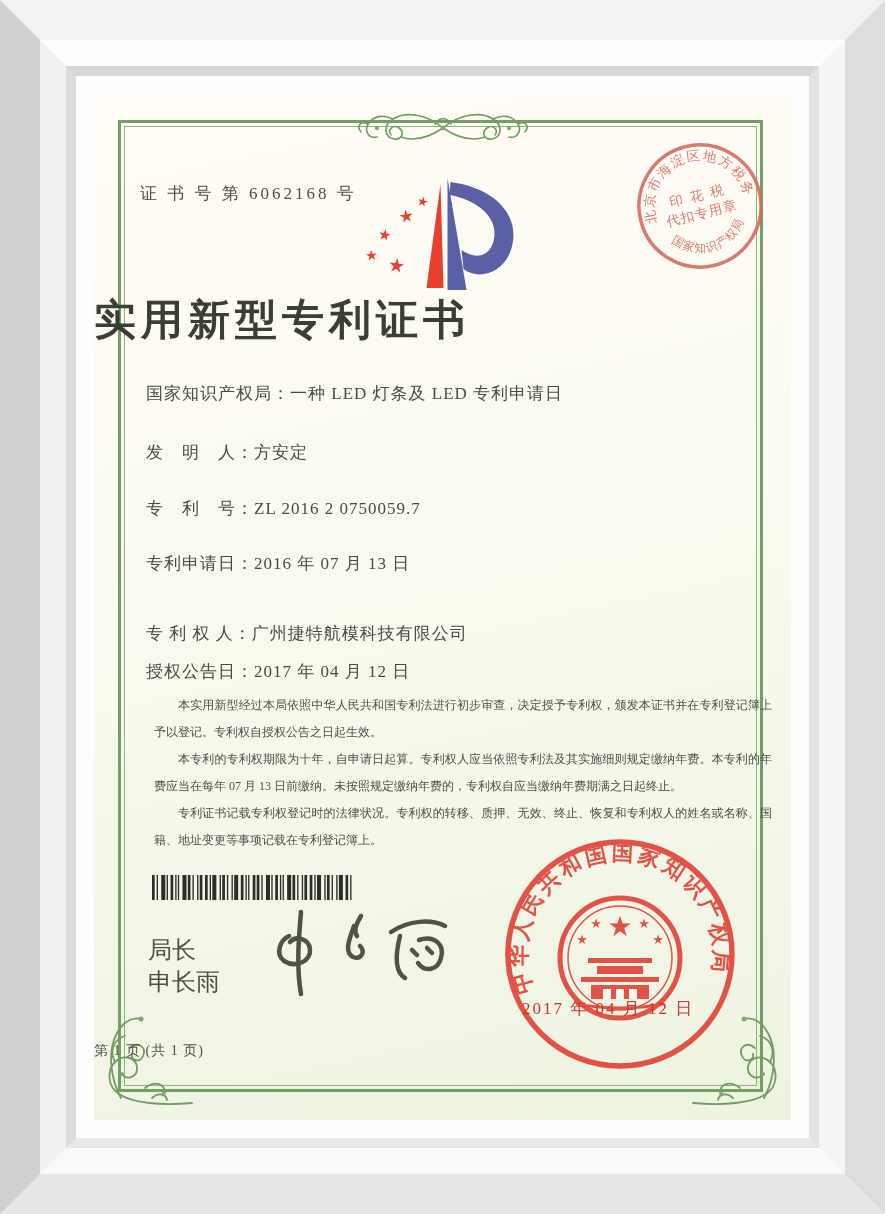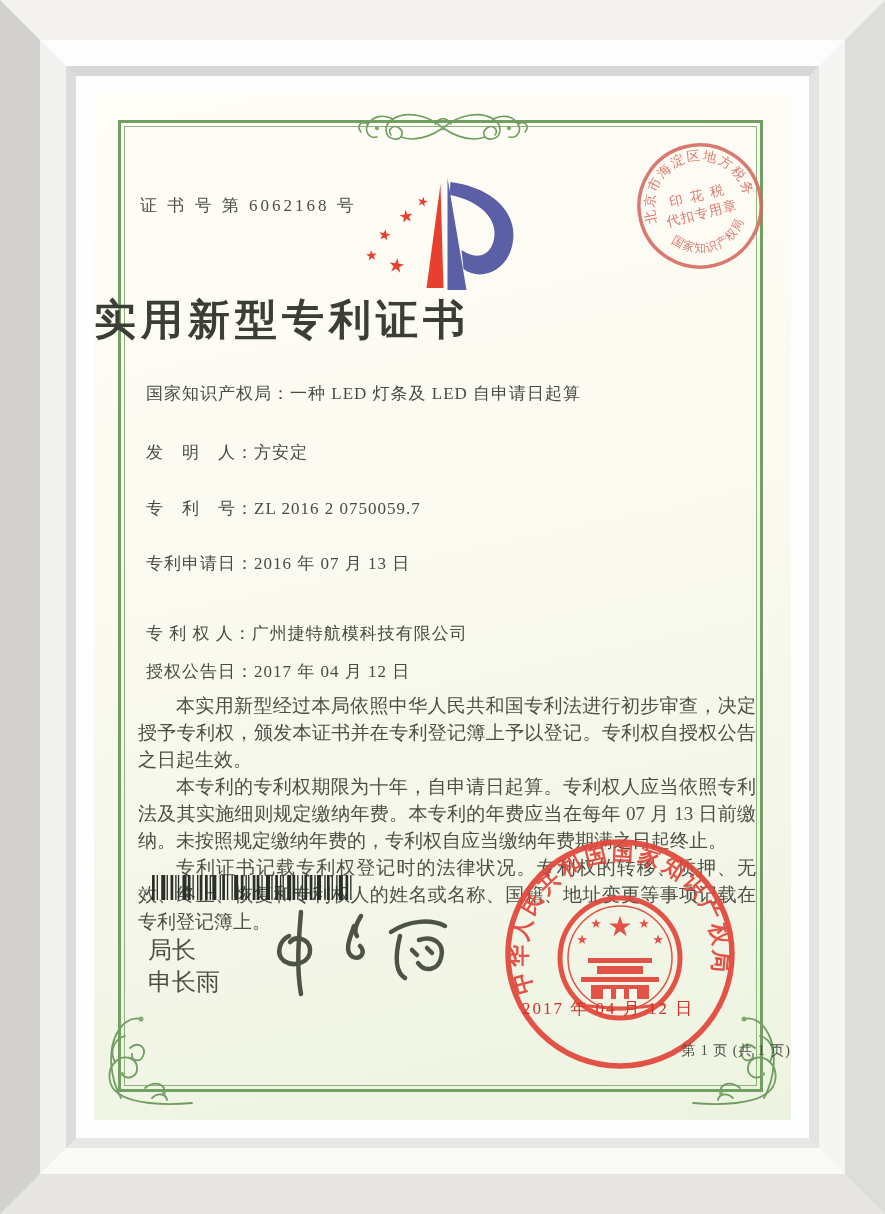--- a/index.html
+++ b/index.html
@@ -12,34 +12,34 @@
   .mat{position:absolute;inset:76px;border:18px solid #fefefe;box-shadow:inset 2px 3px 6px rgba(0,0,0,.12);}
   
   .paper{position:absolute;inset:94px;background:linear-gradient(168deg,#fffdf6 0%,#fbfaf0 45%,#edf3e1 100%);}
   .border-outer{position:absolute;inset:26px 28px 28px 24px;border:3px solid #729f62;}
   .border-inner{position:absolute;inset:-6px;border:1px solid #8cb37c;margin:9px;}
   .ornament{position:absolute;pointer-events:none;}
   .ornament.top{left:50%;top:12px;transform:translateX(-50%);}
   .corner{position:absolute;bottom:12px;}
   .corner.left{left:6px;}
   .corner.right{right:6px;transform:scaleX(-1);}
-  .cert-no{position:absolute;left:46px;top:88px;font-size:17px;letter-spacing:3px;color:#4b5046;margin-top:12px;}
+  .cert-no{position:absolute;left:46px;top:88px;font-size:17px;letter-spacing:3px;color:#4b5046;}
   .logo{position:absolute;left:50%;top:74px;transform:translateX(-50%);}
   .title{position:absolute;left:0;right:0;top:198px;font-size:42px;font-weight:700;letter-spacing:5px;color:#3a3e36;}
   .field{position:absolute;left:52px;right:40px;font-size:17px;color:#474c42;white-space:nowrap;}
   .field .lab{letter-spacing:1px;}
   .field .val{letter-spacing:1px;}
-  .paras{position:absolute;left:44px;top:598px;width:618px;font-size:19px;line-height:27px;color:#4b5046;text-align:justify;}
+  .paras{position:absolute;left:60px;top:598px;width:618px;font-size:12px;line-height:27px;color:#4b5046;text-align:justify;}
   .paras p{margin:0;text-indent:2em;}
   .barcode-wrap{position:absolute;left:58px;top:781px;}
   .signer{position:absolute;left:54px;top:840px;font-size:24px;color:#4b5046;line-height:32px;font-family:"Liberation Sans","DejaVu Sans",sans-serif;}
   .signature{position:absolute;left:165px;top:812px;}
   .seal{position:absolute;left:406px;top:740px;opacity:.93;}
   .seal-date{position:absolute;left:428px;top:903px;font-size:17px;letter-spacing:2px;color:#cf3328;z-index:5;white-space:nowrap;}
-  .footer{position:absolute;left:0;right:0;top:948px;text-align:right;font-size:14px;letter-spacing:1px;color:#4b5046;}
+  .footer{position:absolute;left:0;right:0;top:948px;text-align:left;font-size:14px;letter-spacing:1px;color:#4b5046;}
   .tax-stamp{position:absolute;left:538px;top:44px;transform:rotate(-14deg);opacity:.88;}
 </style>
 </head>
 <body>
 
 <div class="photo">
   <div class="frame-bevel"></div>
   <div class="frame-face"></div>
   <div class="frame-lip"></div>
   <div class="mat"></div>
@@ -111,21 +111,21 @@
         <text x="56" y="54" font-size="17" transform="rotate(-8 56 50)">★</text>
         <text x="34" y="72" font-size="15" transform="rotate(10 34 68)">★</text>
         <text x="21" y="92" font-size="14" transform="rotate(-6 21 88)">★</text>
         <text x="46" y="104" font-size="19" transform="rotate(8 46 99)">★</text>
       </g>
     </svg>
 
     <div class="title">实用新型专利证书</div>
 
     <div class="field" style="top:288px">
-      <span class="lab">国家知识产权局：</span><span class="val">一种 LED 灯条及 LED 自申请日起算</span>
+      <span class="lab">国家知识产权局：</span><span class="val">一种 LED 灯条及 LED 专利申请日</span>
     </div>
     <div class="field" style="top:347px">
       <span class="lab">发　明　人：</span><span class="val">方安定</span>
     </div>
     <div class="field" style="top:403px">
       <span class="lab">专　利　号：</span><span class="val">ZL 2016 2 0750059.7</span>
     </div>
     <div class="field" style="top:458px">
       <span class="lab">专利申请日：</span><span class="val">2016 年 07 月 13 日</span>
     </div>

